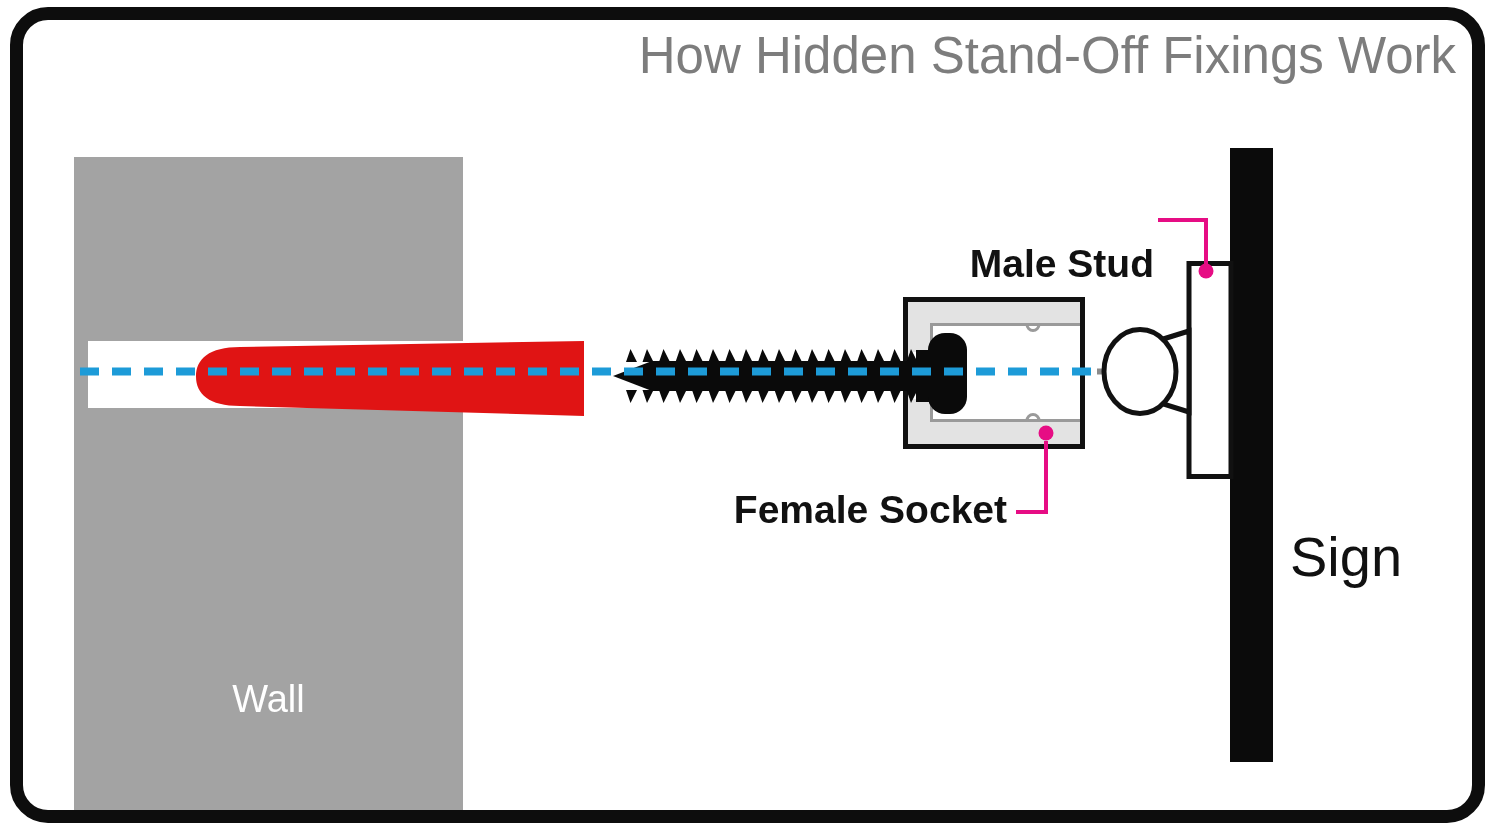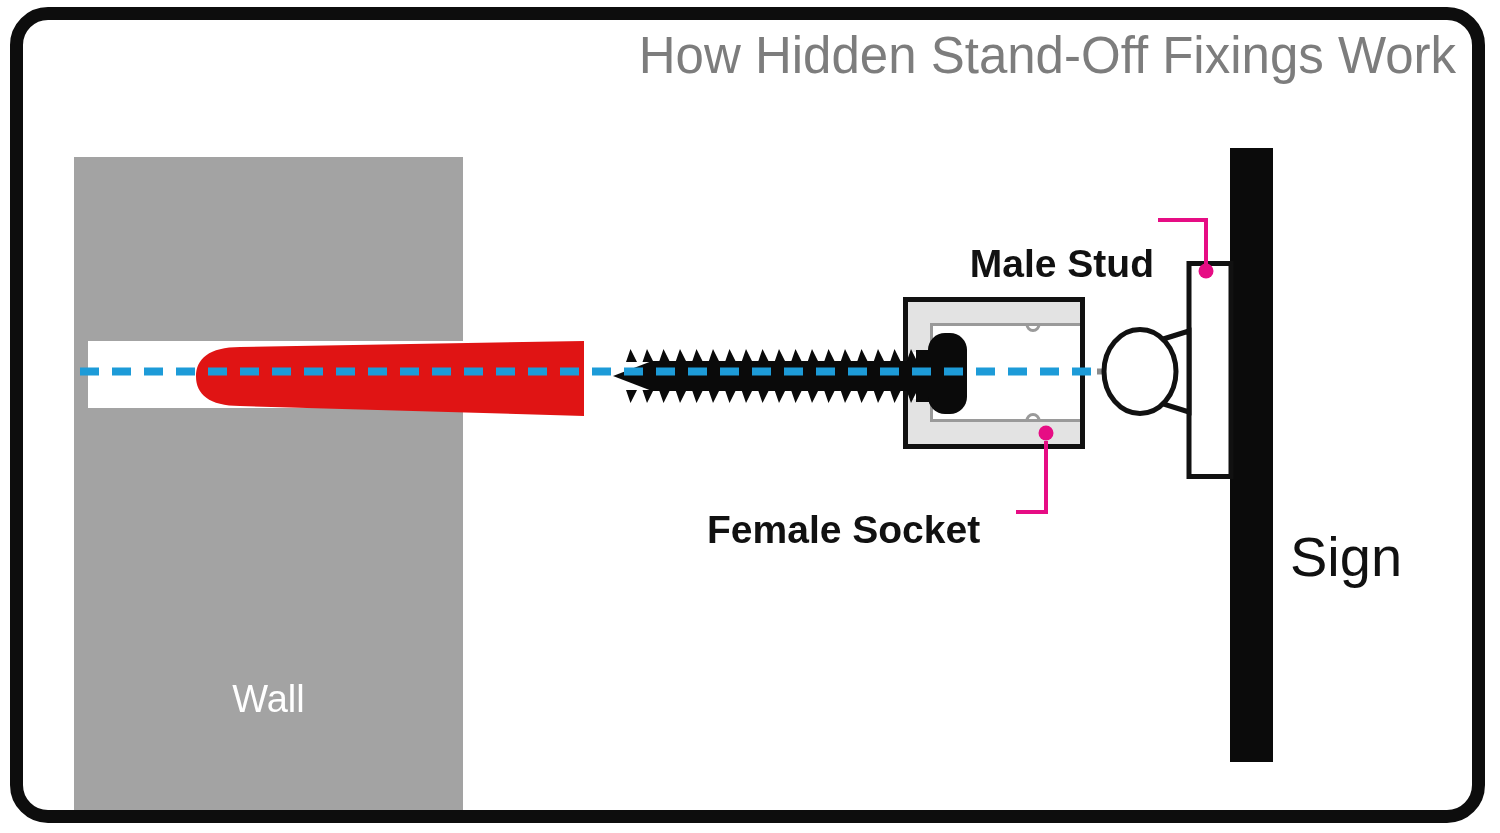--- a/index.html
+++ b/index.html
@@ -25,21 +25,21 @@
   }
   .sign-label{
     position:absolute;left:1290px;top:524px;width:200px;text-align:left;z-index:4;
     font-size:56px;color:var(--label-text,#111);font-weight:400;
   }
   .callout-label{
     position:absolute;z-index:4;font-size:39px;font-weight:600;color:var(--label-text,#111);
     white-space:nowrap;
   }
   .male-stud-label{left:854px;top:198px;width:300px;text-align:right;margin-top:44px;}
-  .female-socket-label{left:707px;top:508px;width:300px;}
+  .female-socket-label{left:707px;top:488px;width:300px;text-align:right;}
 
   
   .wall{fill:var(--wall,#a3a3a3);}
   .hole{fill:#ffffff;}
   .plug{fill:var(--plug-red,#e01414);}
   .screw{fill:var(--screw-black,#0a0a0a);}
   .socket-box{fill:var(--socket-fill,#e3e3e3);stroke:var(--outline-black,#111);stroke-width:5;}
   .cavity-white{fill:#ffffff;}
   .cavity-line{fill:none;stroke:var(--socket-cavity-outline,#9a9a9a);stroke-width:3;}
   .stud{fill:#ffffff;stroke:var(--outline-black,#111);stroke-width:5;}

